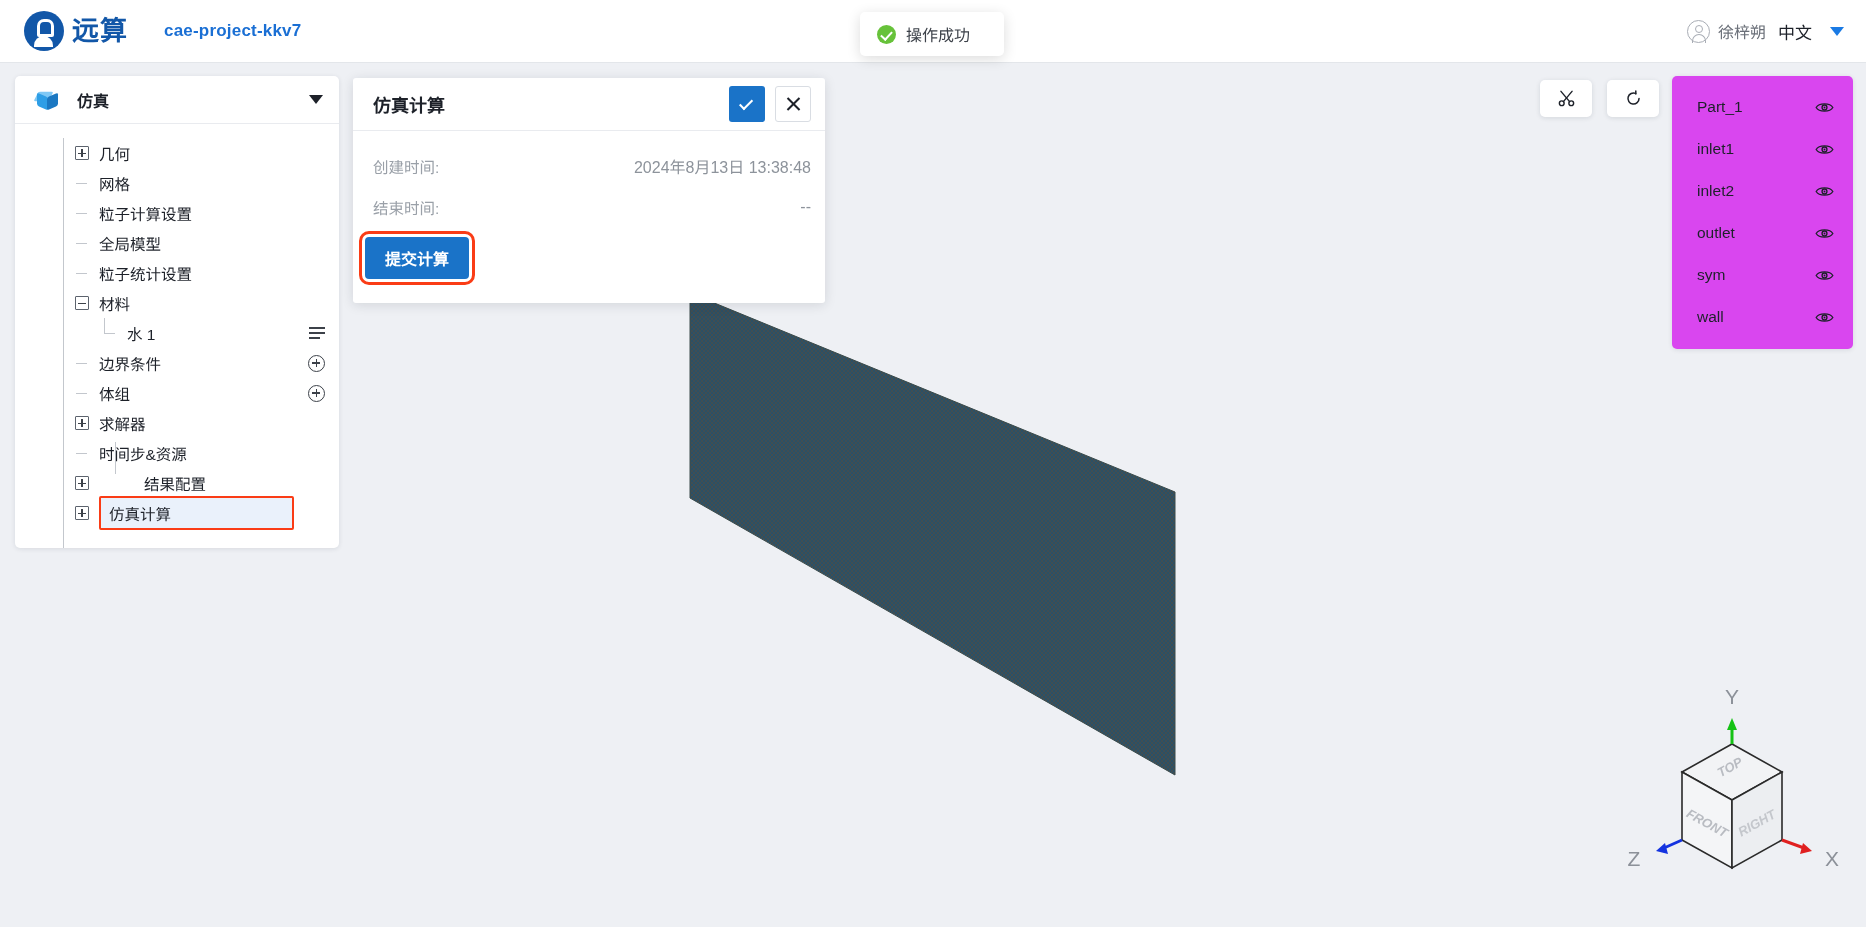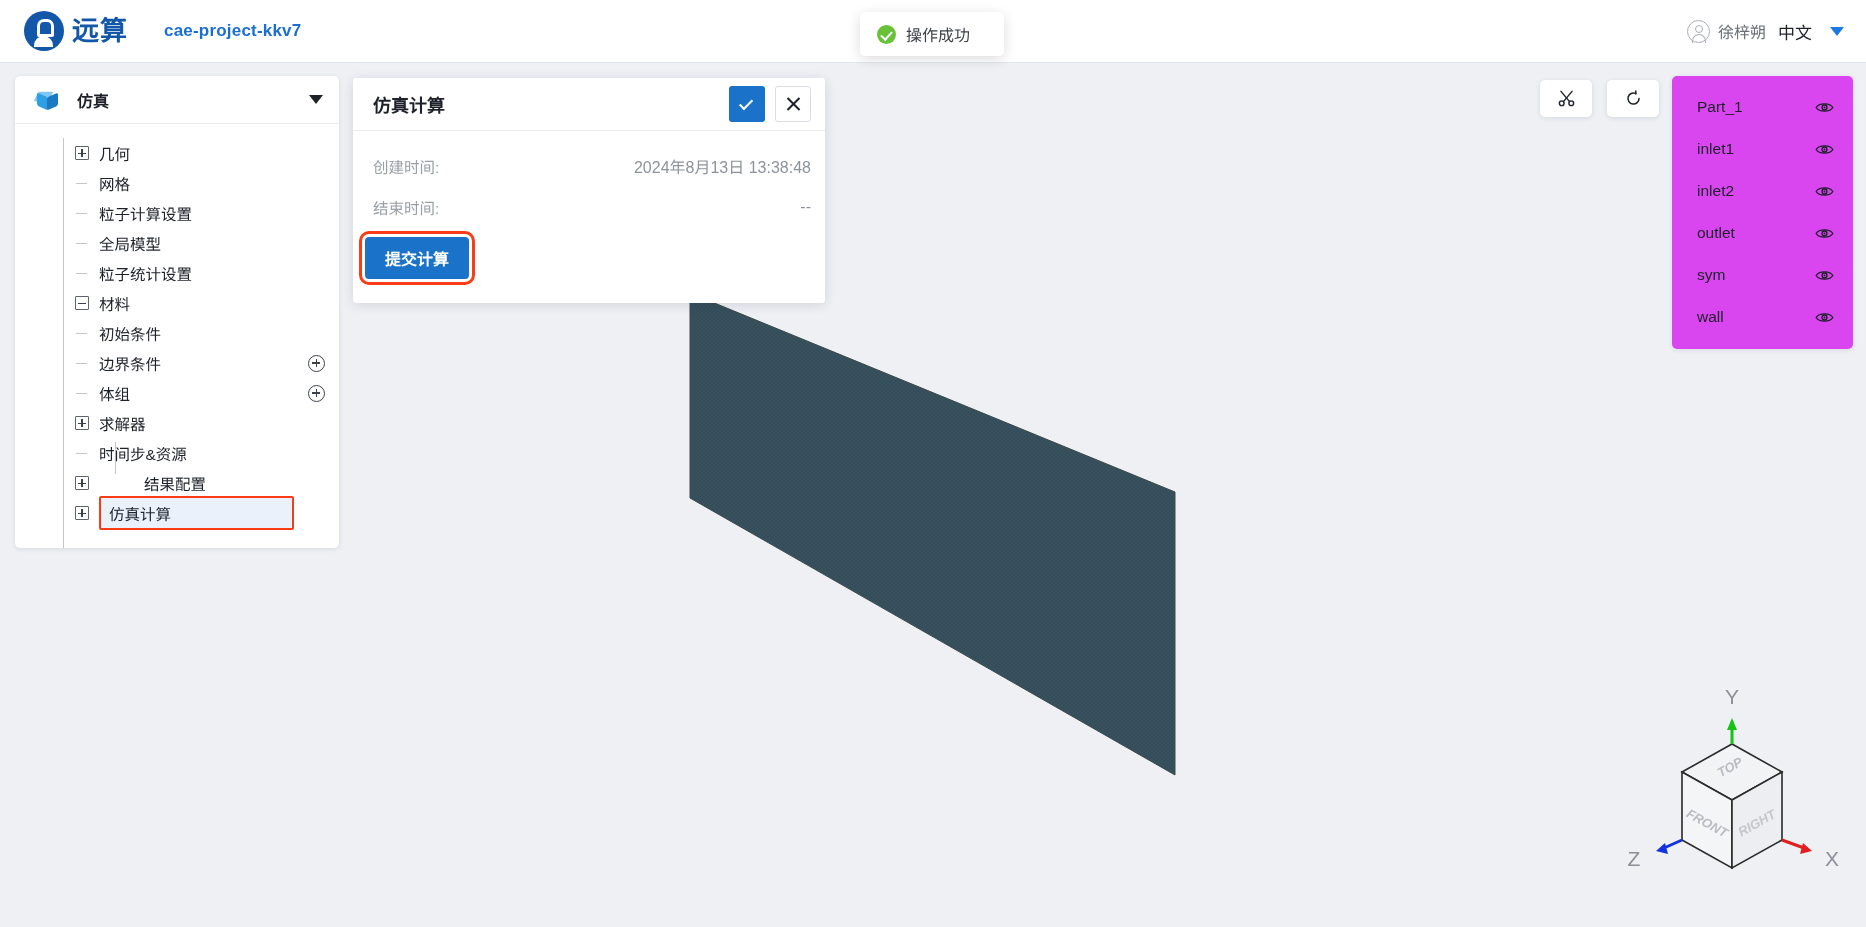--- a/index.html
+++ b/index.html
@@ -590,23 +590,30 @@
           <span class="label-box" style="margin-left: 10px;"><span class="label">全局模型</span></span>
         </div>
         <div class="tree-row" style="padding-left: 60px;">
           <span class="branch"></span>
           <span class="label-box" style="margin-left: 10px;"><span class="label">粒子统计设置</span></span>
         </div>
         <div class="tree-row" style="padding-left: 60px;">
           <span class="toggle-box"></span>
           <span class="label-box" style="margin-left: 10px;"><span class="label">材料</span></span>
         </div>
-        <div class="tree-row" style="padding-left: 60px;">
-          <span class="branch"></span>
-          <span class="label-box" style="margin-left: 10px;"><span class="label">初始条件</span></span>
+        <div class="tree-row" style="padding-left: 88px;">
+          <span class="branch elbow"></span>
+          <span class="label-box" style="margin-left: 10px;"><span class="label">水 1</span></span>
+          <span class="row-action">
+            <span class="icon-list">
+              <span></span>
+              <span></span>
+              <span></span>
+            </span>
+          </span>
         </div>
         <div class="tree-row" style="padding-left: 60px;">
           <span class="branch"></span>
           <span class="label-box" style="margin-left: 10px;"><span class="label">边界条件</span></span>
           <span class="row-action">
             <span class="icon-plus-circle"></span>
           </span>
         </div>
         <div class="tree-row" style="padding-left: 60px;">
           <span class="branch"></span>

